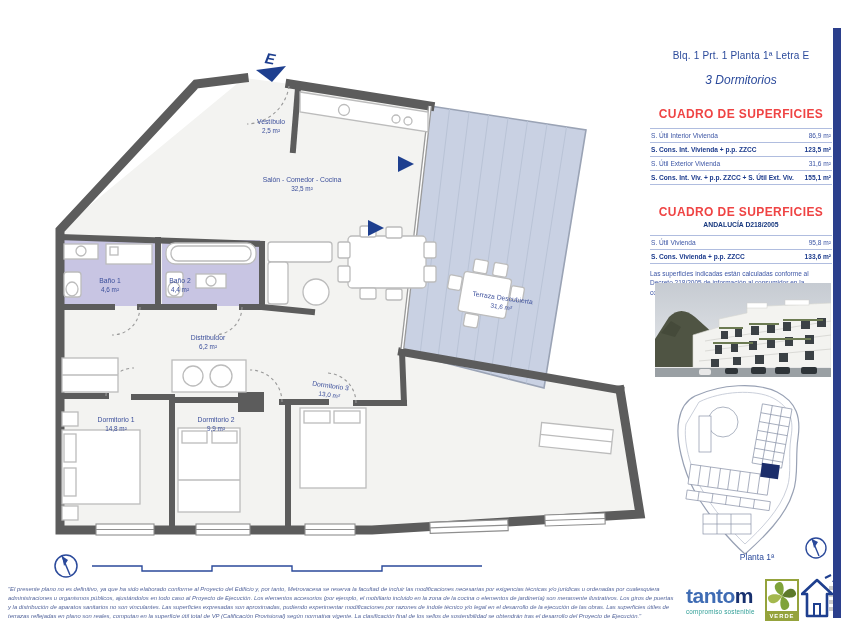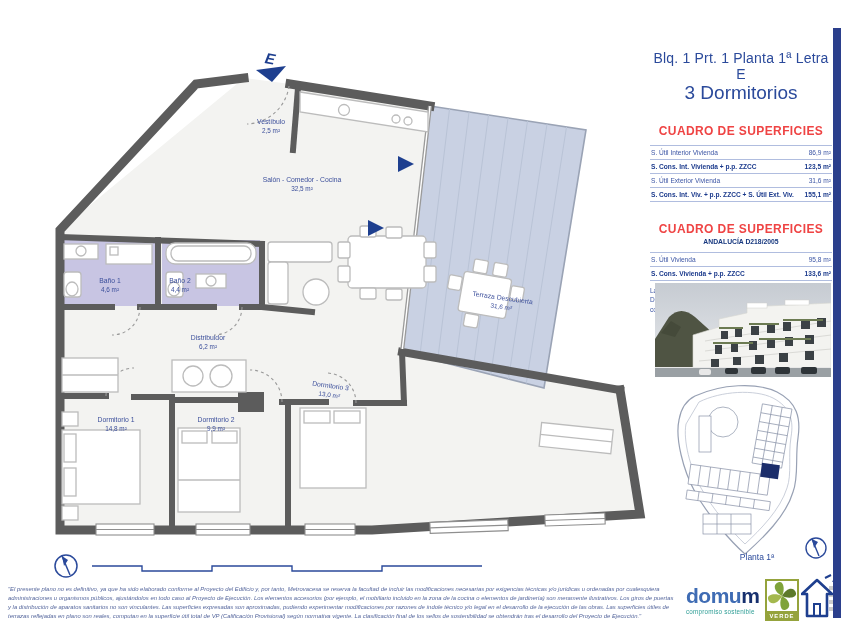--- a/index.html
+++ b/index.html
@@ -1,22 +1,22 @@
 <!DOCTYPE html>
 <html><head>
 <meta charset="utf-8">
 <style>
   html,body{margin:0;padding:0;background:#ffffff;}
   .page{position:relative;width:851px;height:625px;background:#ffffff;overflow:hidden;
         font-family:"Liberation Sans", sans-serif;}
   .rightbar{position:absolute;left:833px;top:28px;width:8px;height:590px;background:#2b3f8c;}
   
   .panel{position:absolute;left:650px;top:40px;width:182px;text-align:center;color:#2b4a9b;}
-  .t-line1{font-size:14px;letter-spacing:.2px;margin-top:10px;}
-  .t-line2{font-size:19px;}
+  .t-line1{font-size:10px;letter-spacing:.2px;margin-top:10px;}
+  .t-line2{font-size:12px;margin-top:12px;font-style:italic;}
   .cuadro-title{font-size:12px;font-weight:bold;color:#ef4444;letter-spacing:.4px;margin-top:20px;}
   .cuadro-sub{font-size:6.8px;font-weight:bold;color:#16377e;margin-top:2px;}
   .stable{margin-top:7px;border-top:1px solid #b0bddf;}
   .srow{display:flex;justify-content:space-between;align-items:center;
         border-bottom:1px solid #b0bddf;padding:3px 1px;font-size:6.6px;color:#3d56a5;text-align:left;}
   .srow .val{white-space:nowrap;padding-left:4px;}
   .srow.bold{font-weight:bold;color:#1b3a8c;}
   .note{font-size:6.5px;line-height:1.45;color:#3d56a5;text-align:left;margin-top:5px;}
   .photo{position:absolute;left:655px;top:283px;width:176px;height:94px;}
   .siteplan{position:absolute;left:661px;top:380px;width:174px;height:194px;}
@@ -362,21 +362,21 @@
       <circle cx="155" cy="168" r="10" fill="#ffffff" stroke="#2b4a9b" stroke-width="1.4"></circle>
       <line x1="158" y1="176" x2="151" y2="159" stroke="#2b4a9b" stroke-width="1.4"></line>
       <polygon points="151,159 157,162 153,168" fill="#2b4a9b"></polygon>
     </g>
   </svg>
 
   <div class="legal">"El presente plano no es definitivo, ya que ha sido elaborado conforme al Proyecto del Edificio y, por tanto, Metrovacesa se reserva la facultad de incluir las modificaciones necesarias por exigencias técnicas y/o jurídicas u ordenadas por cualesquiera administraciones u organismos públicos, ajustándolos en todo caso al Proyecto de Ejecución. Los elementos accesorios (por ejemplo, el mobiliario incluido en la zona de la cocina o elementos de jardinería) son meramente ilustrativos. Los giros de puertas y la distribución de aparatos sanitarios no son vinculantes. Las superficies expresadas son aproximadas, pudiendo experimentar modificaciones por razones de índole técnico y/o legal en el desarrollo de la ejecución de las obras. Las superficies útiles de terrazas reflejadas en plano son reales, computan en la superficie útil total de VP (Calificación Provisional) según normativa vigente. La clasificación final de los sellos de sostenibilidad se obtendrán tras el desarrollo del Proyecto de Ejecución."</div>
 
   <div class="domum">
     <div class="word">
-      <span class="w1">domu</span><span class="w2">m</span>
+      <span class="w1">tanto</span><span class="w2">m</span>
     </div>
     <div class="tag">compromiso sostenible</div>
   </div>
 
   <svg class="verde" width="34" height="42" viewBox="0 0 34 42">
     <rect x="1" y="1" width="32" height="40" fill="#ffffff" stroke="#95a33c" stroke-width="2"></rect>
     <g transform="translate(17 17)">
       <path d="M0,0 C-8,-4 -10,-12 -3,-14 C2,-15 3,-6 0,0 Z" fill="#7fa33a"></path>
       <path d="M0,0 C4,-8 12,-10 14,-3 C15,2 6,3 0,0 Z" fill="#5d7a2a"></path>
       <path d="M0,0 C8,4 10,12 3,14 C-2,15 -3,6 0,0 Z" fill="#7fa33a"></path>

